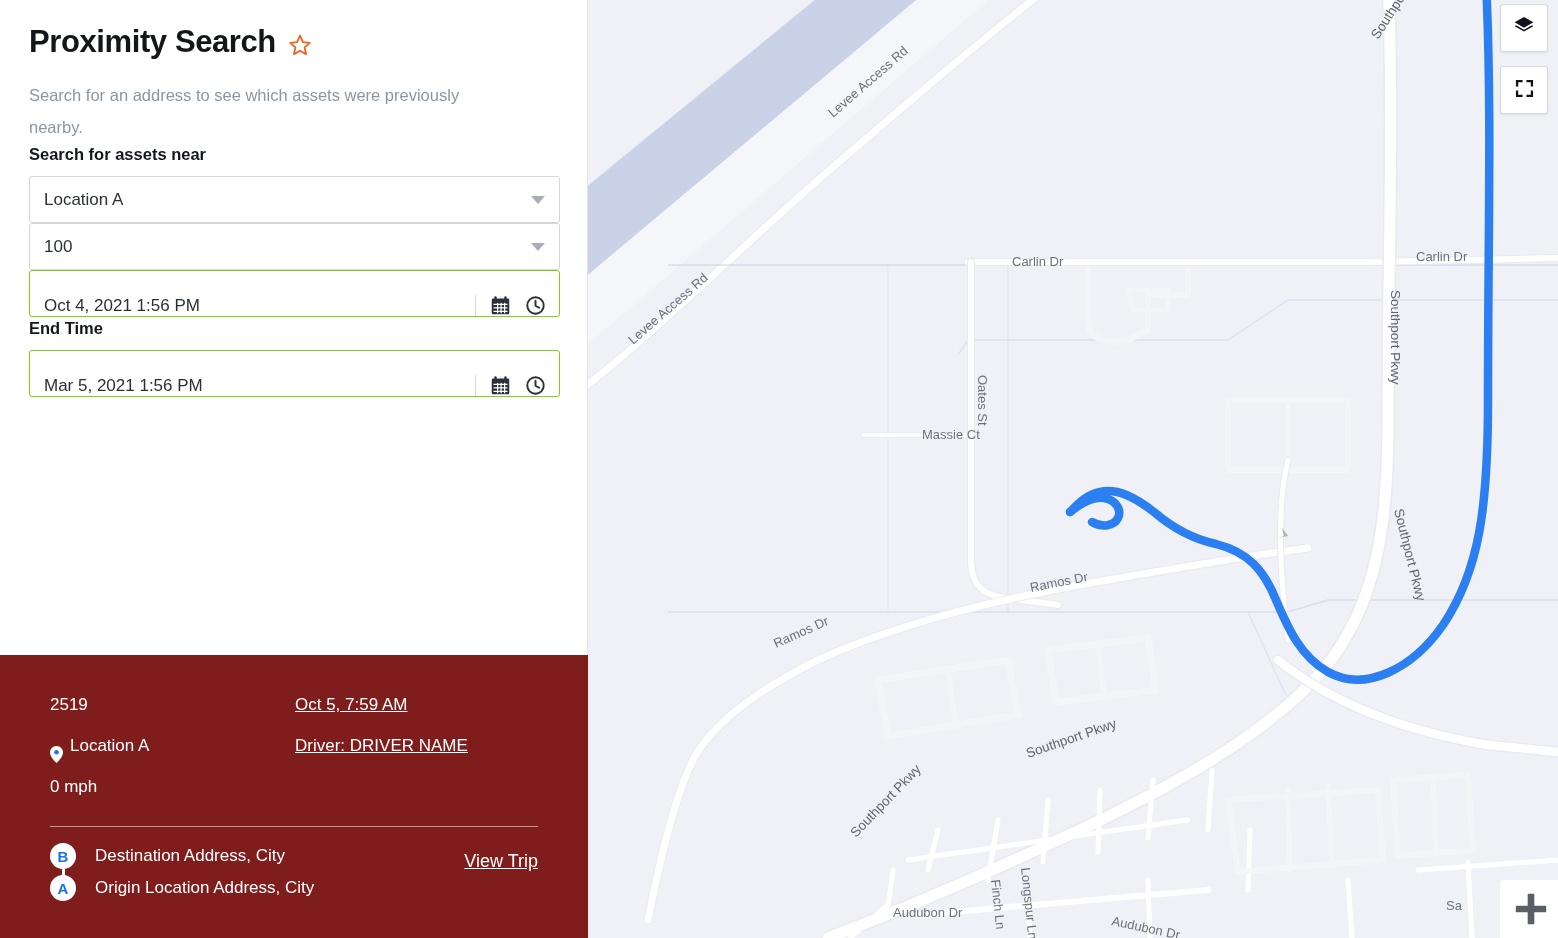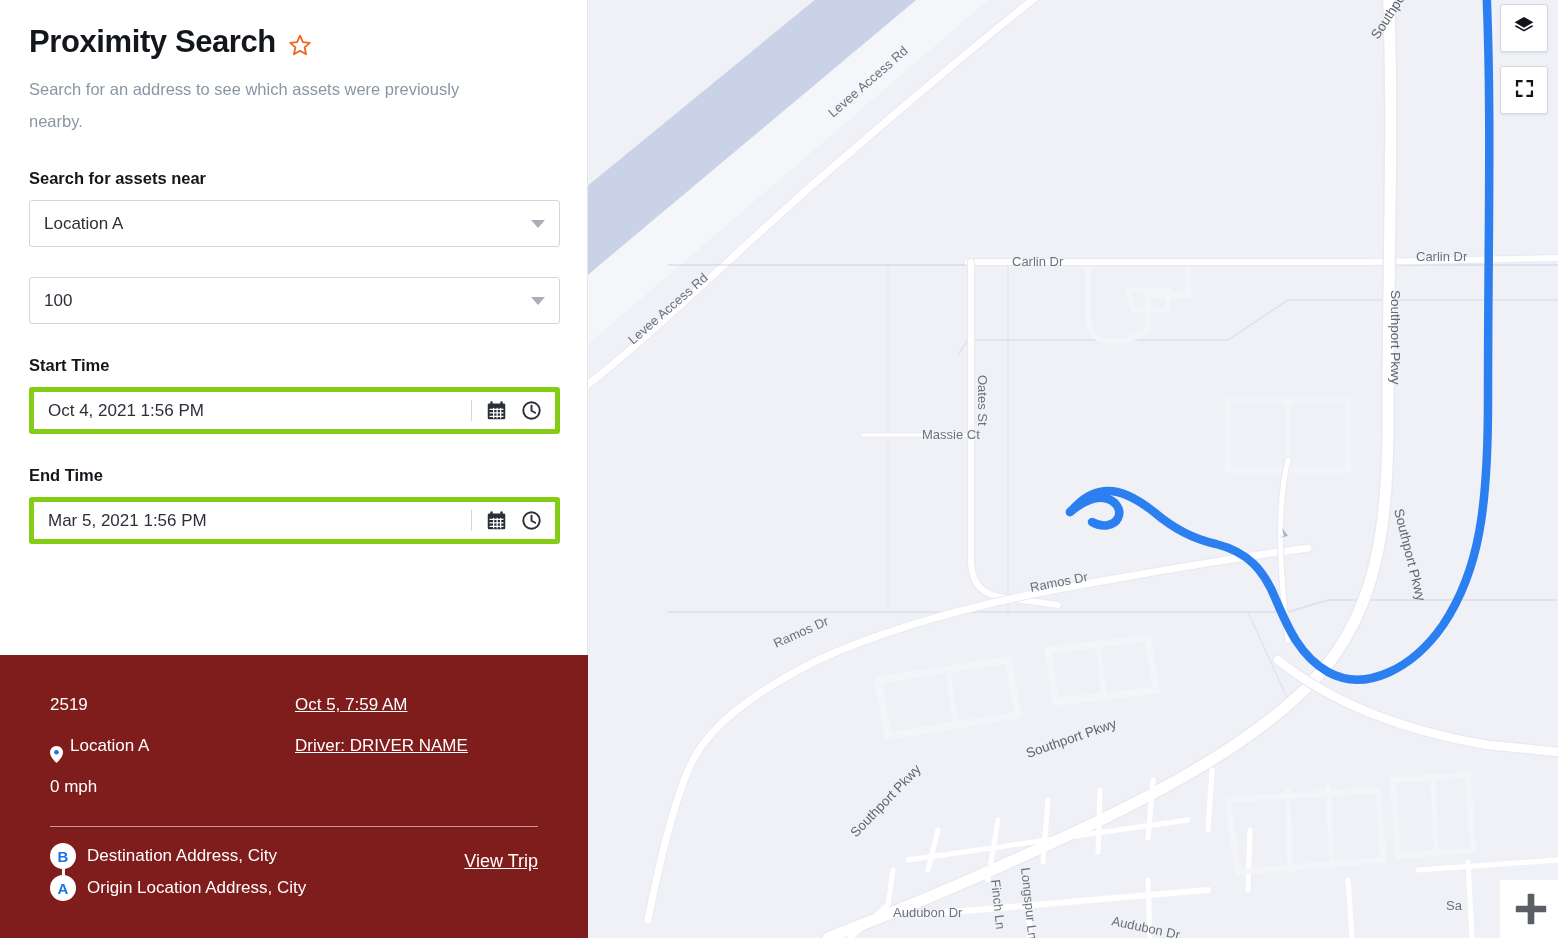--- a/index.html
+++ b/index.html
@@ -22,26 +22,26 @@
   .panel-inner { padding: 22px 29px 0 29px; }
 
   .title-row { display: flex; align-items: center; gap: 12px; }
   .page-title {
     font-size: 31px; font-weight: bold; color: #13171c;
     letter-spacing: -0.4px; line-height: 40px;
   }
   .star-icon { width: 24px; height: 24px; display: block; margin-top: 5px; }
 
   .subtitle {
-    margin-top: 11px;
+    margin-top: 17px;
     font-size: 16.5px; color: #8b96a4; line-height: 32px;
     max-width: 470px;
   }
 
-  .field-group { margin-top: 30px; }
+  .field-group { }
   .field-label {
     font-size: 16.5px; font-weight: bold; color: #13171c;
     margin-bottom: 11px; line-height: 22px;
   }
 
   .select-box {
     position: relative;
     height: 47px;
     border: 1px solid #d3d7dc;
     border-radius: 3px;
@@ -56,24 +56,24 @@
     position: absolute; right: 14px; top: 50%; transform: translateY(-50%);
     width: 0; height: 0;
     border-left: 7px solid transparent;
     border-right: 7px solid transparent;
     border-top: 8px solid #a9afb7;
   }
 
   .datetime-box {
     position: relative;
     height: 47px;
-    border: 5px solid #84cc16;
+    border: 1px solid #84cc16;
     border-radius: 3px;
     background: #fff;
-    display: flex; align-items: center;
+    display: flex; align-items: flex-end;
     width: 531px;
   }
   .datetime-value {
     flex: 1; display: flex; align-items: center;
     padding: 0 14px; font-size: 17px; color: #2b3038;
   }
   .dt-icons {
     width: 84px; display: flex; align-items: center; justify-content: center;
     gap: 14px;
     border-left: 1px solid #d3d7dc;
@@ -106,21 +106,21 @@
     display: flex; flex-direction: column; gap: 6px;
   }
   .route-row { display: flex; align-items: center; gap: 11px; position: relative; z-index: 2; }
   .route-badge {
     width: 26px; height: 26px; border-radius: 50%;
     background: #ffffff; color: #1a73e8;
     font-size: 15px; font-weight: bold;
     display: flex; align-items: center; justify-content: center;
     flex: 0 0 26px;
   }
-  .route-text { font-size: 17px; color: #ffffff; }
+  .route-text { font-size: 17px; color: #ffffff; margin-left: 8px; }
   .route-connector {
     position: absolute; left: 12px; top: 20px;
     width: 3px; height: 18px; background: #ffffff; z-index: 1;
   }
   .view-trip {
     position: absolute; right: 50px; top: 196px;
     font-size: 18px; color: #ffffff; text-decoration: underline;
     cursor: pointer;
   }
 
@@ -184,21 +184,20 @@
       </div>
 
       <div class="field-group">
         <div class="select-box">
           <span class="select-value">100</span>
           <span class="caret"></span>
         </div>
       </div>
 
       <div class="field-group">
-        <div class="field-label">Start Time</div>
         <div class="datetime-box">
           <span class="datetime-value">Oct 4, 2021 1:56 PM</span>
           <span class="dt-icons">
             <span>
               <svg width="21" height="21" viewBox="0 0 24 24" fill="#2b3038">
                 <rect x="2" y="4" width="20" height="18" rx="1.5"></rect>
                 <rect x="5" y="1.5" width="2.6" height="5" rx="1.2"></rect>
                 <rect x="16.4" y="1.5" width="2.6" height="5" rx="1.2"></rect>
                 <rect x="4" y="10" width="16" height="1.4" fill="#ffffff"></rect>
                 <rect x="4" y="14" width="16" height="1.4" fill="#ffffff"></rect>

